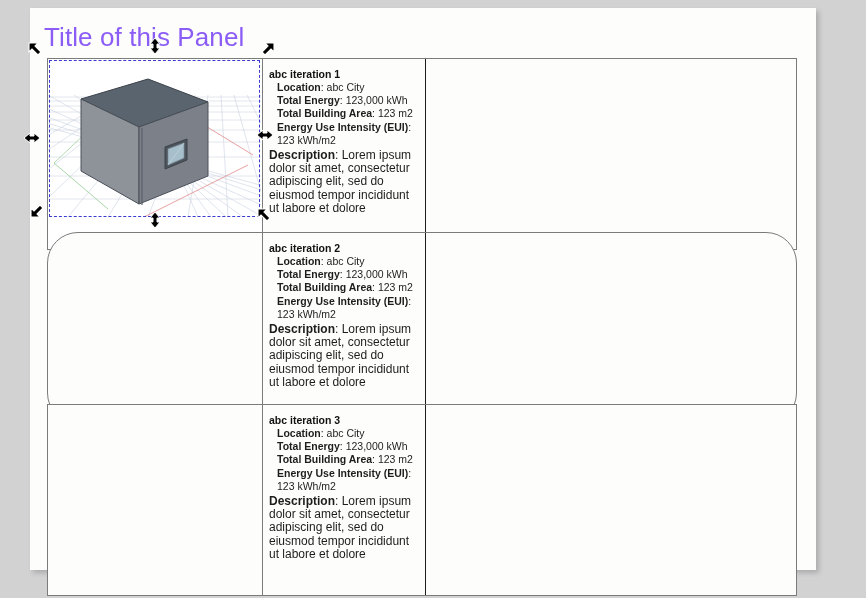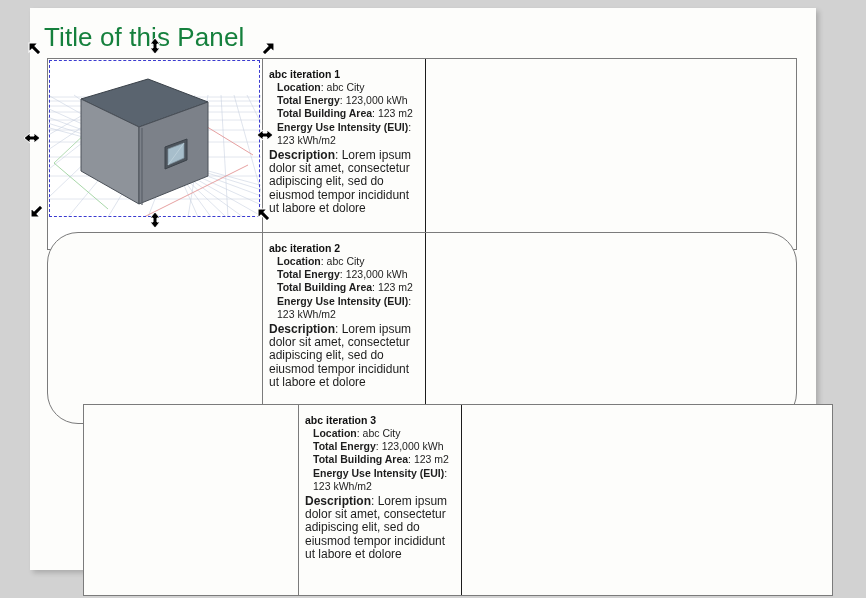--- a/index.html
+++ b/index.html
@@ -19,39 +19,39 @@
     left: 30px; top: 8px;
     width: 786px; height: 562px;
     background: #fdfdfb;
     box-shadow: 3px 3px 5px rgba(0,0,0,0.18);
   }
 
   #panel-title {
     position: absolute;
     left: 14px; top: 14px;
     font-size: 26px;
-    color: #15803d;
+    color: #8b5cf6;
     font-weight: 400;
     letter-spacing: 0.1px;
     white-space: nowrap;
   }
 
   
   .row {
     position: absolute;
     left: 17px;
     width: 750px;
     height: 192px;
     border: 1px solid #7b7b7b;
     background: #fdfdfb;
     display: flex;
   }
   .row.r1 { top: 50px; }
   .row.r2 { top: 224px; border-radius: 31px; }
-  .row.r3 { top: 396px; margin-left: 36px; }
+  .row.r3 { top: 396px; }
 
   .cell-view {
     width: 215px;
     height: 100%;
     position: relative;
     border-right: 1px solid #7b7b7b;
     overflow: hidden;
     flex: 0 0 215px;
   }
   .cell-info {

